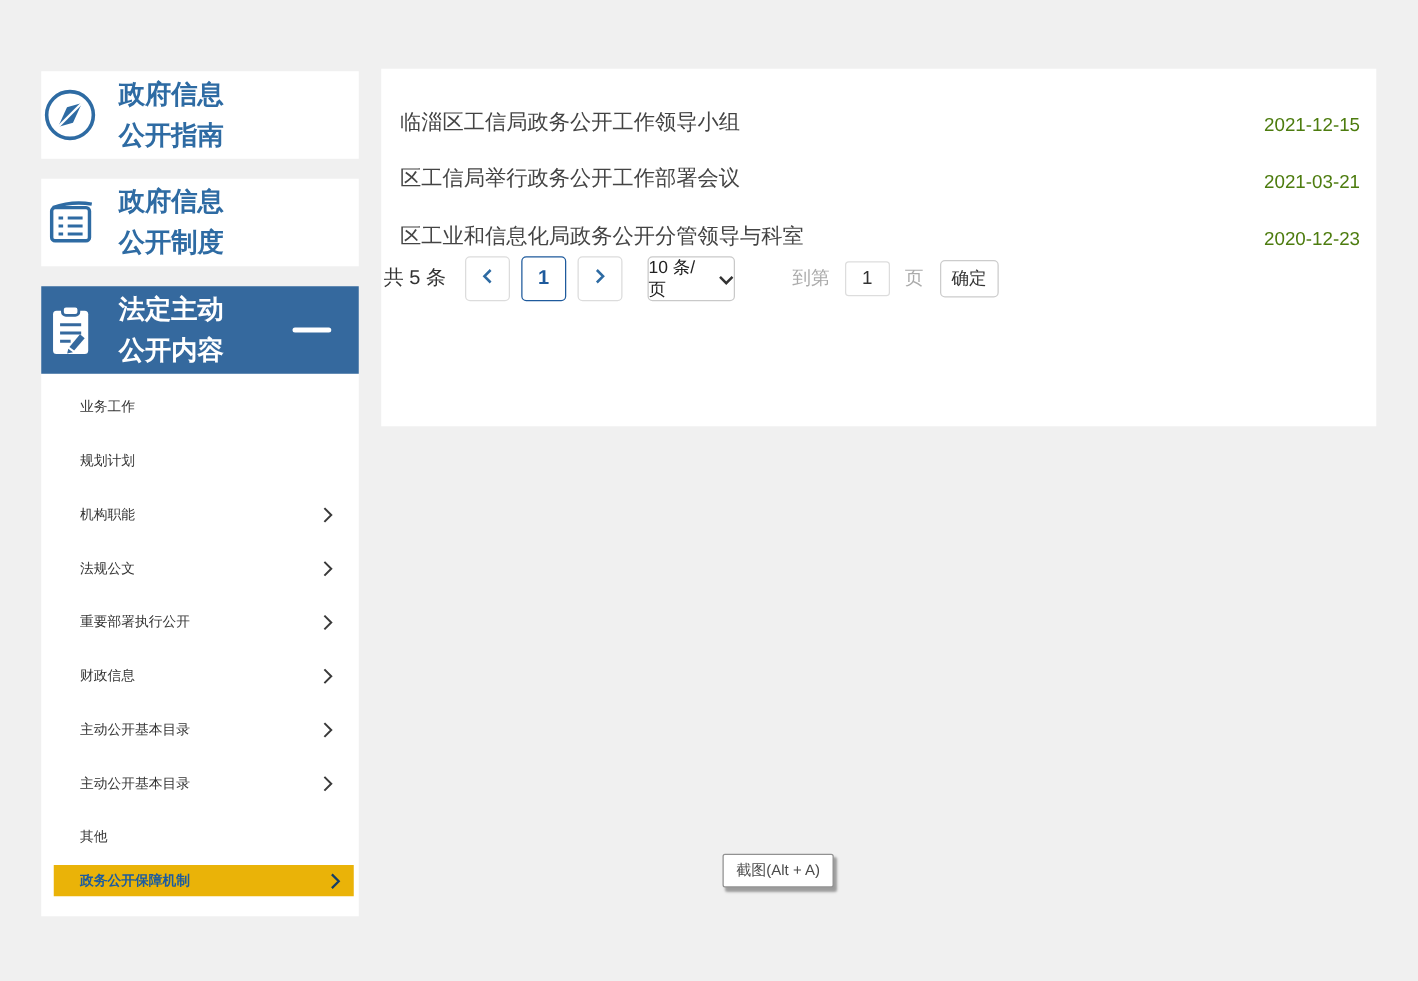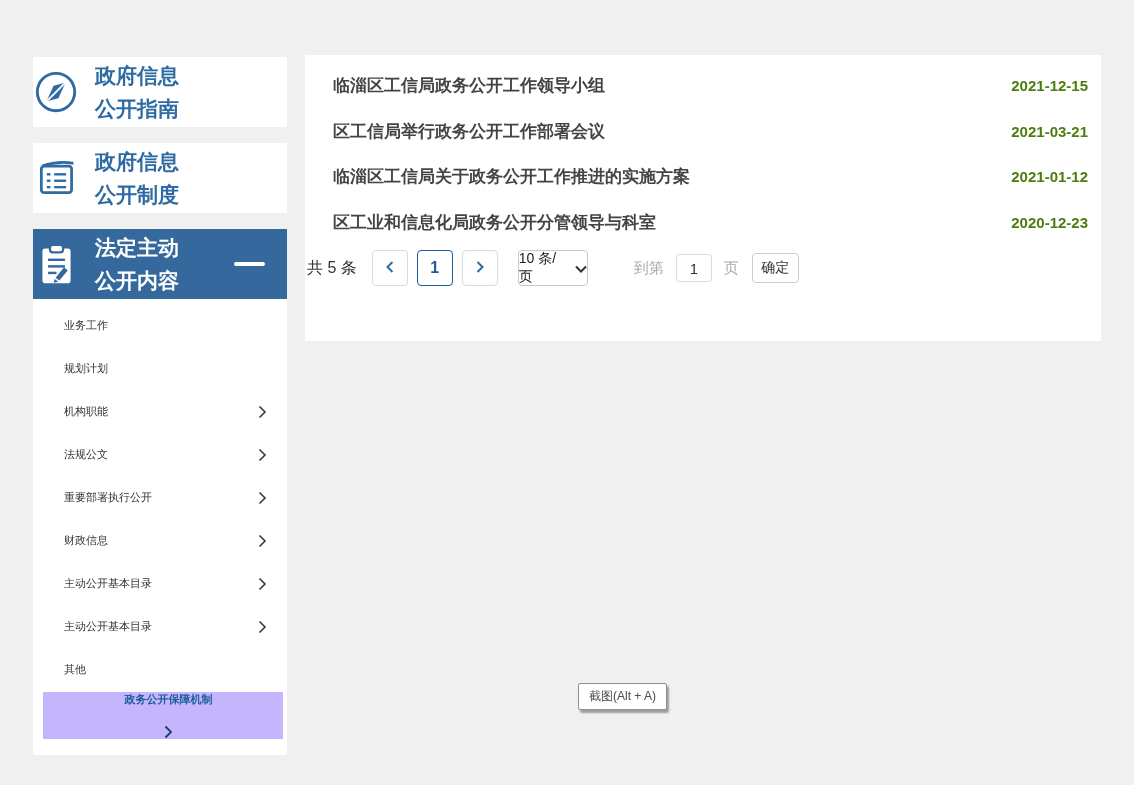--- a/index.html
+++ b/index.html
@@ -22,31 +22,31 @@
     position:absolute;right:22px;top:50%;transform:translateY(-50%);
     width:31px;height:4px;background:#fff;border-radius:2px;
   }
   .side-menu{background:#fff;padding:5px 0 16px;}
   .menu-item{
     height:43px;display:flex;align-items:center;justify-content:space-between;
     padding:0 20px 0 31px;font-size:11px;color:#333;cursor:pointer;box-sizing:border-box;
   }
   .menu-item .chev{display:flex;align-items:center;}
   .menu-item.highlighted{
-    background:#c4b5fd;height:47px;margin:1px 4px 0 10px;
-    padding:0 10px 0 21px;color:#1d5c9e;font-weight:bold;flex-direction:column;
+    background:#eab308;height:25px;margin:1px 4px 0 10px;
+    padding:0 10px 0 21px;color:#1d5c9e;font-weight:bold;
   }
   
   .content{
     position:absolute;left:305px;top:55px;width:796px;height:286px;
     background:#fff;box-sizing:border-box;padding-top:8px;
   }
   .article-row{
-    height:45.5px;display:flex;align-items:center;justify-content:space-between;
-    padding:0 13px 0 28px;cursor:pointer;font-weight:bold;
+    height:45.5px;display:flex;align-items:flex-end;justify-content:space-between;
+    padding:0 13px 0 15px;cursor:pointer;
   }
   .article-title{font-size:17px;color:#444;}
   .article-date{font-size:15px;color:#4d7c0f;}
   
   .pagination{display:flex;align-items:center;margin-top:5px;padding-left:2px;height:36px;}
   .total{font-size:16px;color:#333;margin-right:15px;}
   .pg-btn{
     width:36px;height:36px;border:1px solid #dcdcdc;background:#fff;border-radius:4px;
     display:flex;align-items:center;justify-content:center;margin-right:9px;cursor:pointer;
     box-sizing:border-box;padding:0;
@@ -208,24 +208,20 @@
   </aside>
 
   <main class="content">
     <div class="article-row">
       <span class="article-title">临淄区工信局政务公开工作领导小组</span>
       <span class="article-date">2021-12-15</span>
     </div>
     <div class="article-row">
       <span class="article-title">区工信局举行政务公开工作部署会议</span>
       <span class="article-date">2021-03-21</span>
-    </div>
-    <div class="article-row">
-      <span class="article-title">临淄区工信局关于政务公开工作推进的实施方案</span>
-      <span class="article-date">2021-01-12</span>
     </div>
     <div class="article-row">
       <span class="article-title">区工业和信息化局政务公开分管领导与科室</span>
       <span class="article-date">2020-12-23</span>
     </div>
 
     <div class="pagination">
       <span class="total">共 5 条</span>
       <button class="pg-btn">
         <span><svg width="12" height="14" viewBox="0 0 12 14">

